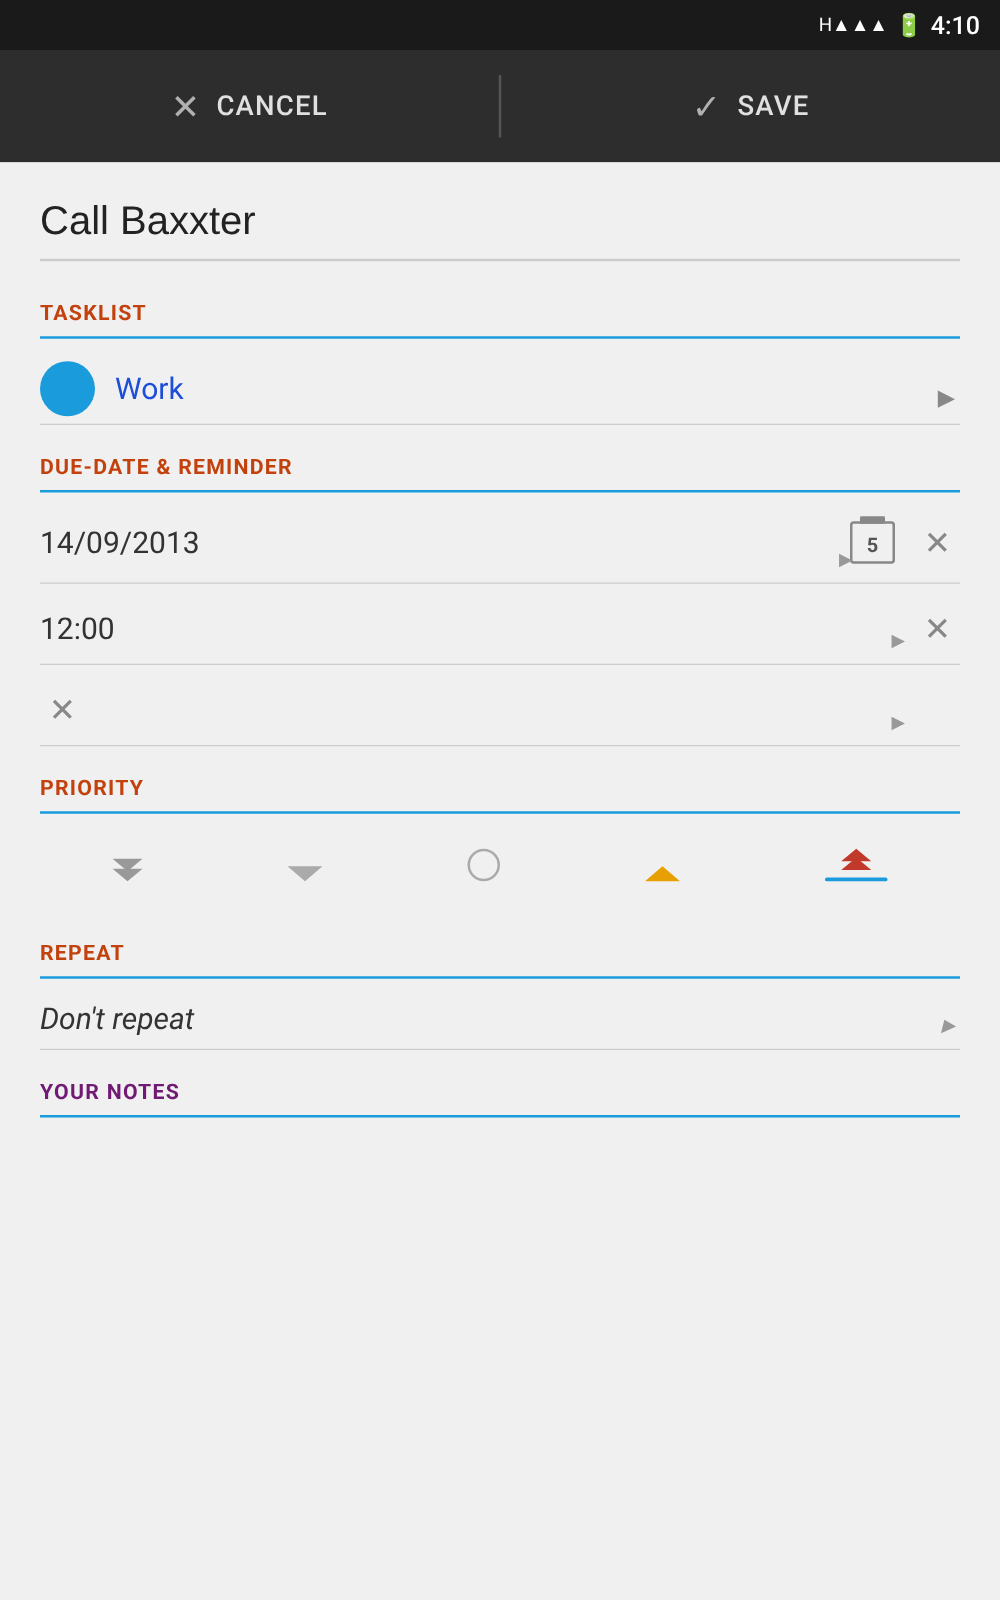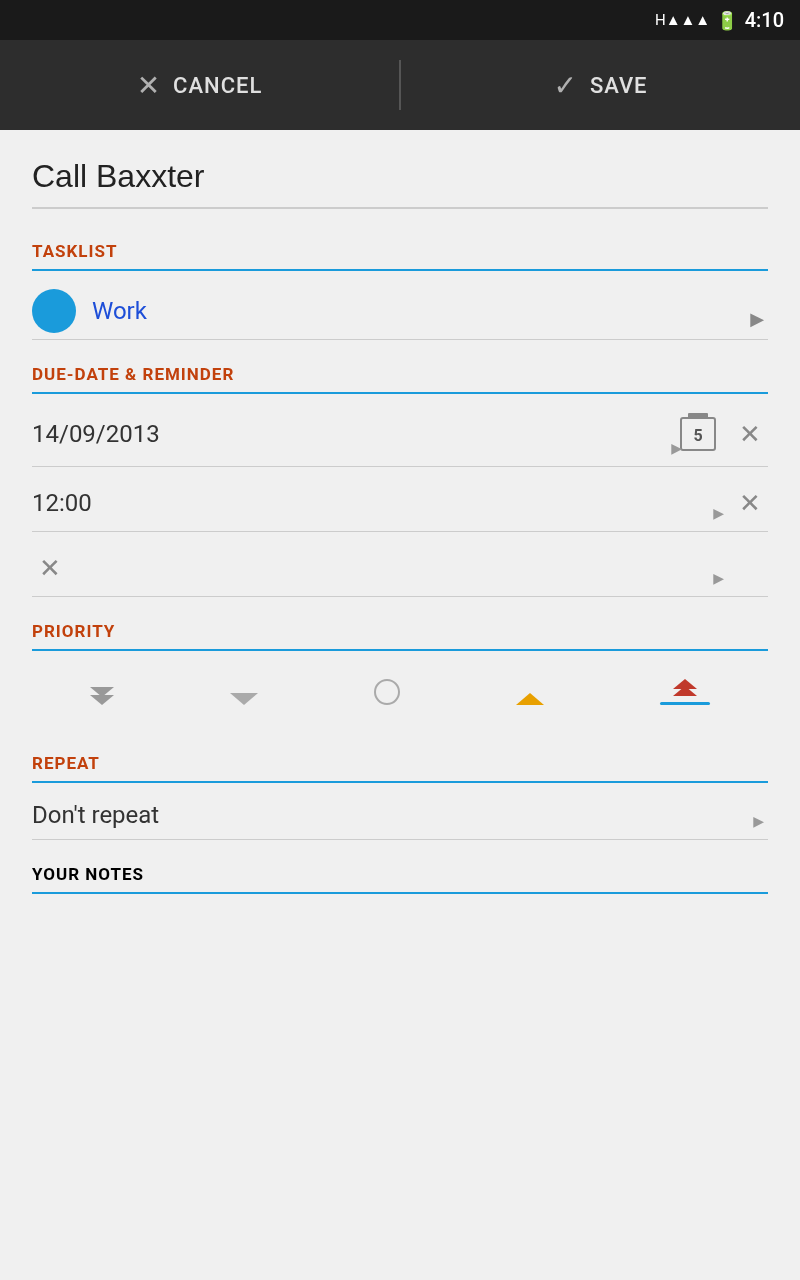--- a/index.html
+++ b/index.html
@@ -288,30 +288,31 @@
       margin-top: -4px;
     }
 
     
     .repeat-row {
       display: flex;
       align-items: center;
       padding: 18px 0 10px 0;
       border-bottom: 1px solid #ccc;
       position: relative;
+      font-style: italic;
     }
     .repeat-value {
       font-size: 24px;
       color: #333;
       flex: 1;
     }
 
     
     .your-notes-label {
-      color: #000000;
+      color: #701a75;
       font-size: 17px;
       font-weight: 700;
       letter-spacing: 1px;
       padding-bottom: 8px;
       border-bottom: 2px solid #1a9bdb;
     }
   </style>
 </head>
 <body>
 

